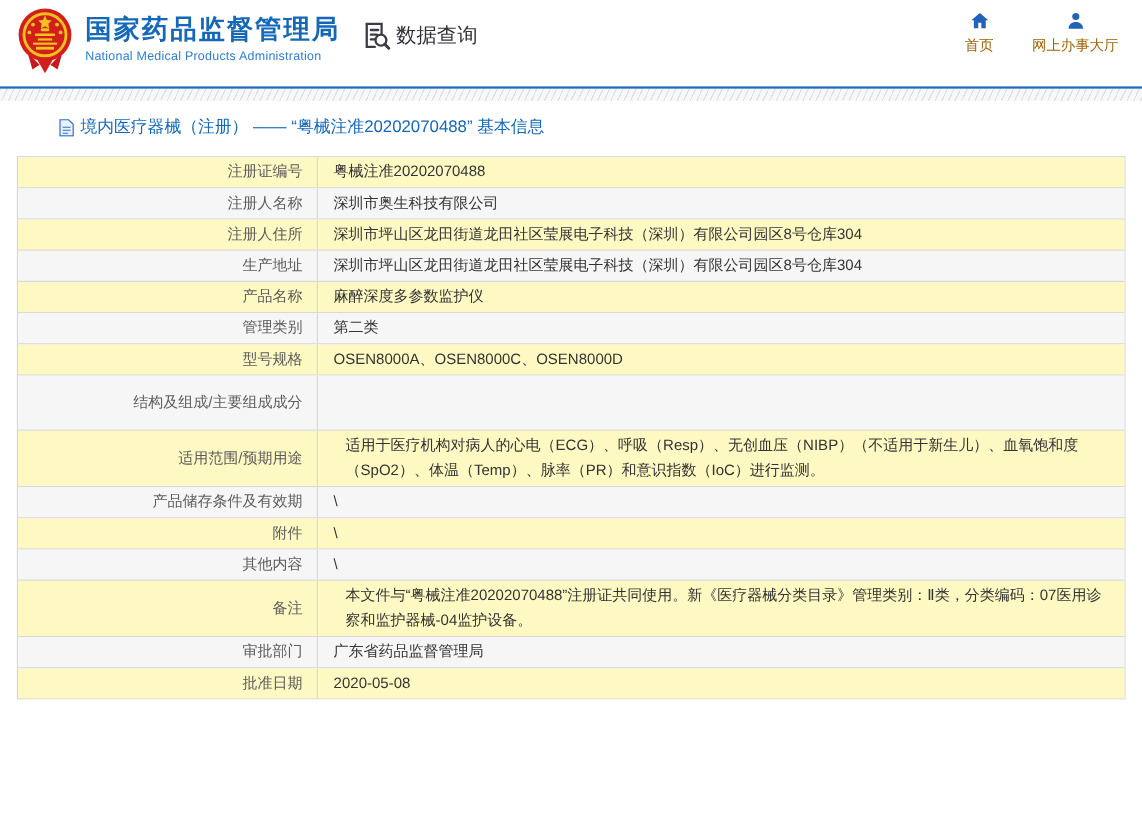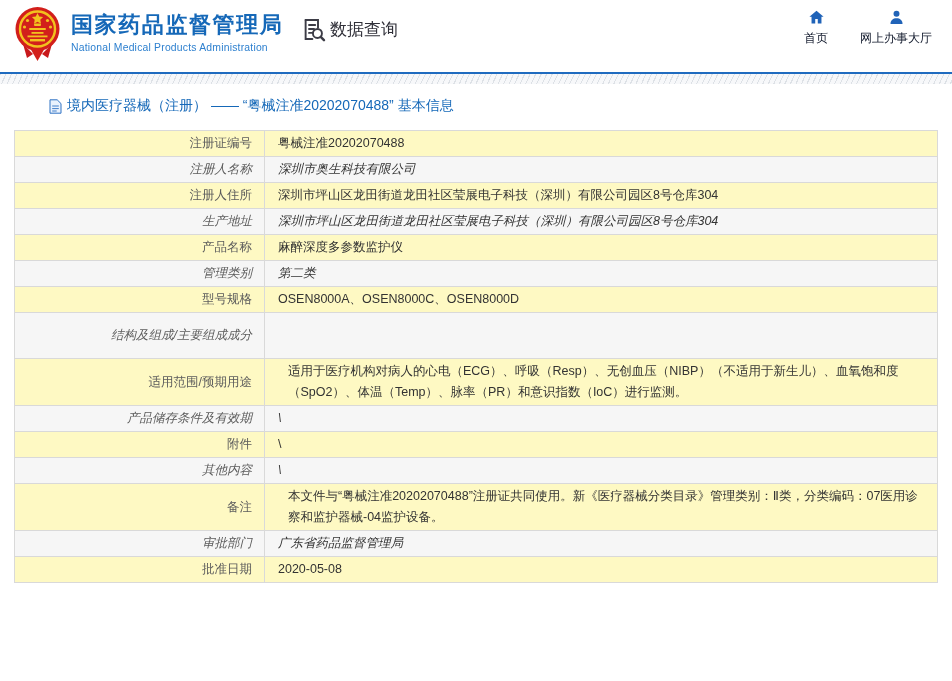--- a/index.html
+++ b/index.html
@@ -15,37 +15,37 @@
   .site-header{position:absolute;top:0;left:0;right:0;height:72px;background:#fff;}
   .brand{position:absolute;left:13px;top:6px;display:flex;align-items:flex-start;gap:9px;cursor:pointer;}
   .emblem svg{width:49px;height:56px;display:block;}
   .org-zh{font-size:22px;font-weight:bold;color:var(--brand-blue);letter-spacing:1.6px;margin-top:4px;}
   .org-en{font-size:10.4px;color:#2e80cf;margin-top:2px;letter-spacing:.2px;}
   .query{position:absolute;left:300px;top:16px;display:flex;align-items:center;gap:3px;
          font-size:17px;color:#2f2f38;cursor:pointer;}
   .query svg{width:27px;height:27px;display:block;}
   .topnav{position:absolute;right:20px;top:9px;display:flex;gap:32px;}
   .nav-item{display:flex;flex-direction:column;align-items:center;gap:4px;font-size:12px;
-            color:#0f172a;text-decoration:none;cursor:pointer;}
+            color:#a16207;text-decoration:none;cursor:pointer;}
   .nav-ic svg{width:17px;height:17px;display:block;fill:var(--accent-blue);}
 
   .blue-line{position:absolute;top:72px;left:0;right:0;height:2px;background:var(--divider-blue);}
   .stripe-band{position:absolute;top:74px;left:0;right:0;height:10px;
     background:repeating-linear-gradient(115deg,#dde1e6 0 1px,#f7f8fa 1px 5px);}
 
   
   .page-title-bar{position:absolute;top:97px;left:13px;display:flex;align-items:center;gap:5px;
     color:var(--brand-blue);font-size:14px;padding-left:36px;}
   .t-icon svg{width:13px;height:15px;display:block;}
 
   
   .info-table{position:absolute;left:14px;top:130px;width:924px;border:1px solid var(--border-gray);background:#fff;}
   .row{display:flex;border-bottom:1px solid var(--border-gray);background:#fef9c3;min-height:26px;}
   .row:last-child{border-bottom:none;}
-  .row.alt{background:var(--alt-row-bg);font-style:italic;}
+  .row.alt{background:var(--alt-row-bg);}
   .row.tall{min-height:46px;gap:10px;}
   .cell{font-size:12.5px;line-height:21px;}
   .cell.label{width:250px;flex:0 0 250px;display:flex;align-items:center;justify-content:flex-end;
     padding:2px 12px;color:var(--label-text);border-right:1px solid var(--border-gray);text-align:right;}
   .cell.value{flex:1;display:flex;align-items:center;padding:2px 13px;color:var(--value-text);}
   .cell.value a{color:var(--link-blue);text-decoration:none;cursor:pointer;}
 
   .note-ic{display:inline-block;width:9px;height:9px;background:#4a4a4a;border-radius:50%;
     position:relative;margin-right:4px;flex:0 0 auto;}
   .note-ic::after{content:"";position:absolute;left:2px;bottom:-3px;width:0;height:0;

